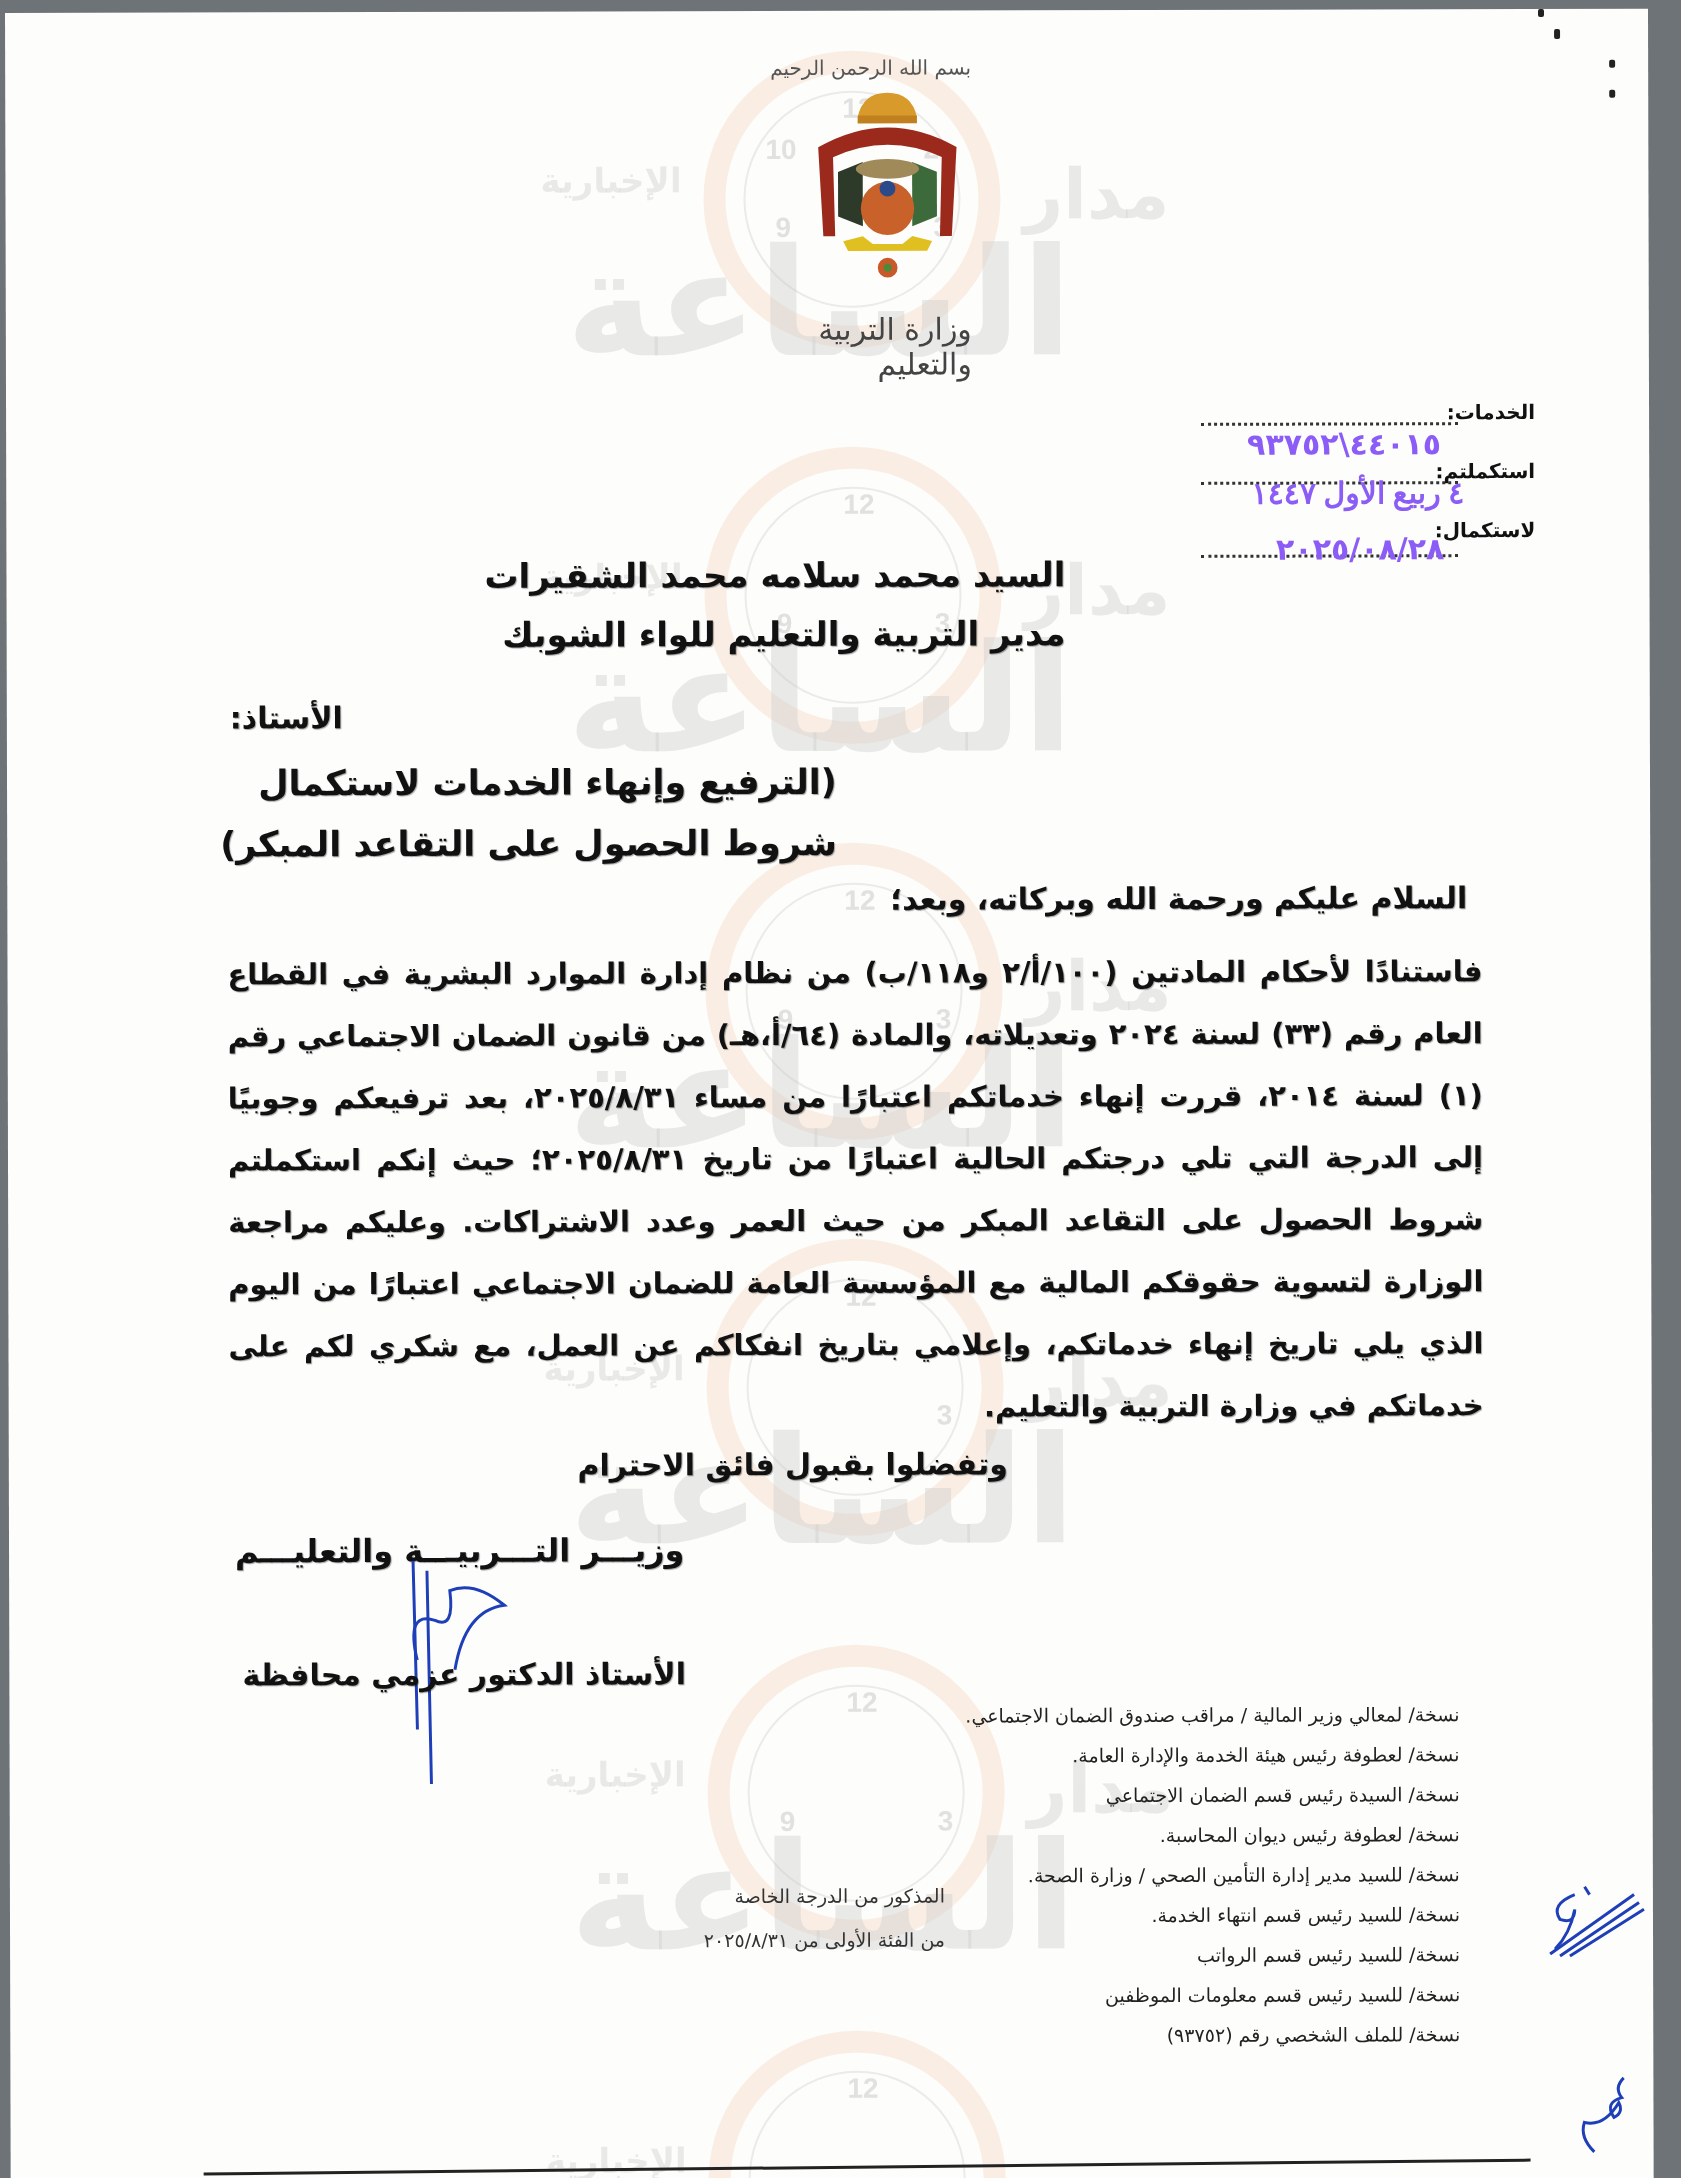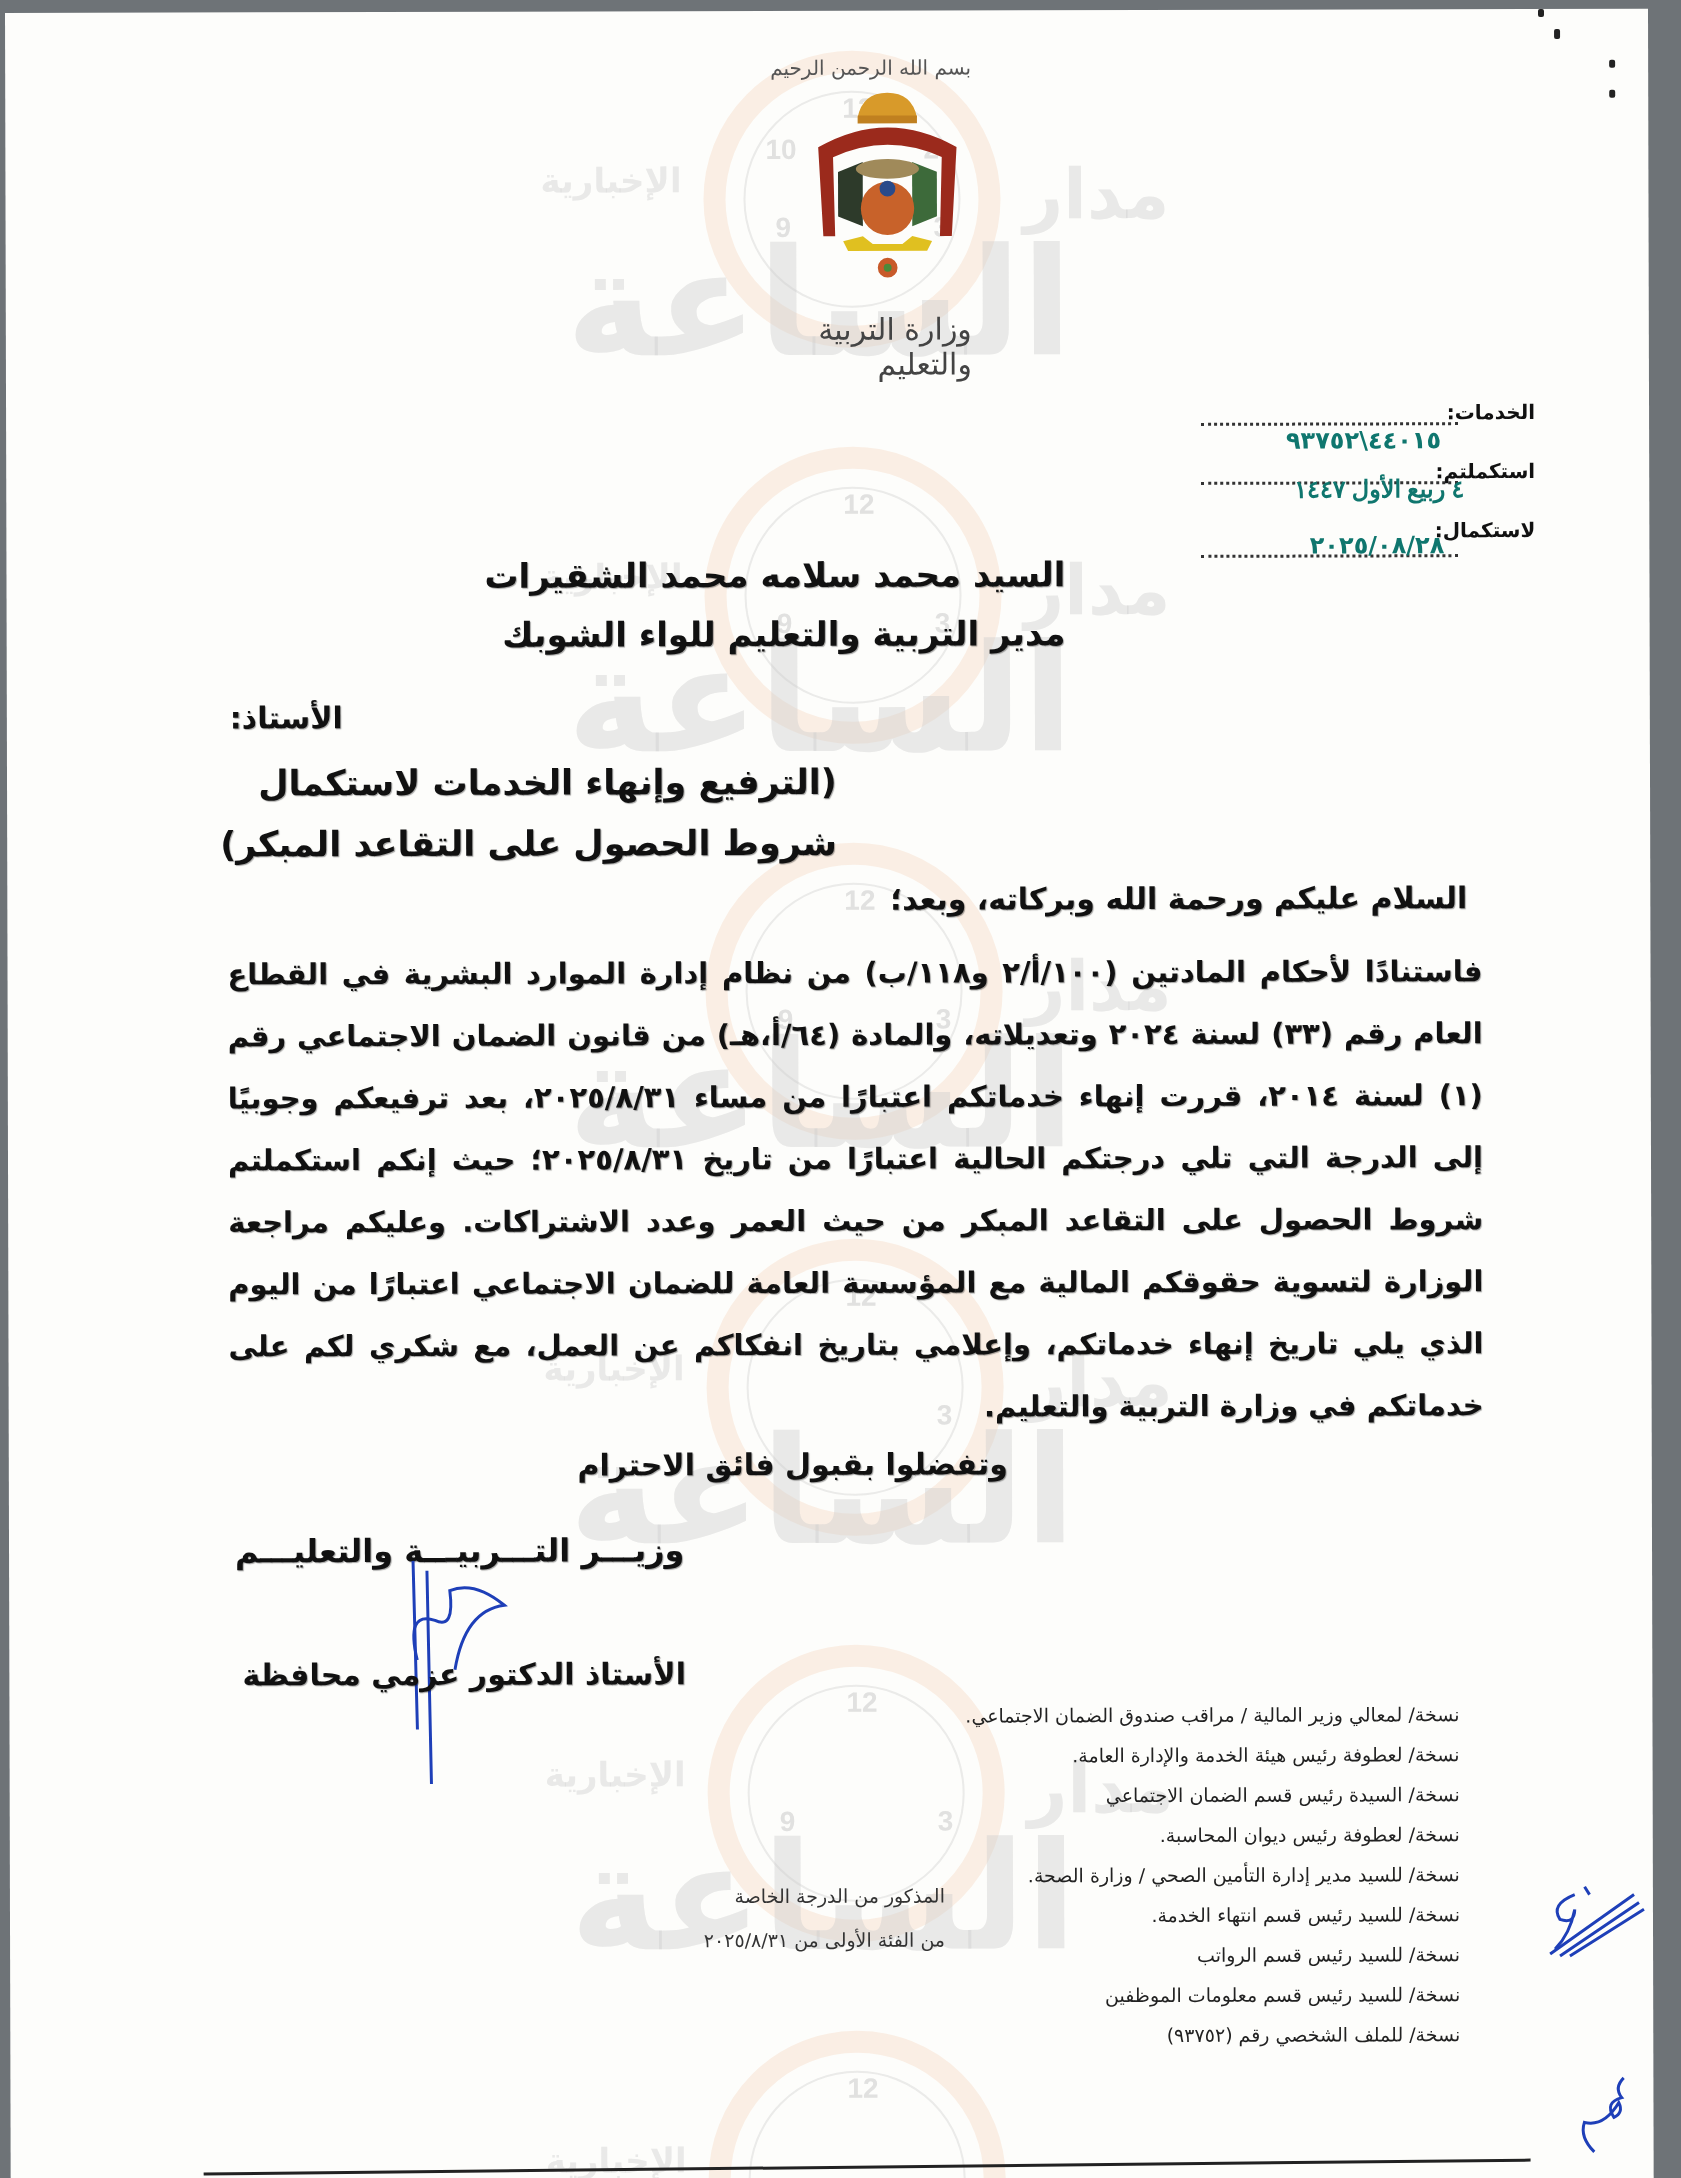--- a/index.html
+++ b/index.html
@@ -34,21 +34,21 @@
     position:absolute; font-family:"DejaVu Sans", sans-serif; font-weight:bold;
     color:rgba(205,205,205,0.42); direction:rtl; white-space:nowrap;
   }
   .header-logo { position:absolute; left:718px; top:45px; width:248px; height:307px; text-align:right; }
   .basmala { font-family:"DejaVu Serif", serif; font-size:20px; color:#555; letter-spacing:1px; }
   .ministry-calli { font-family:"DejaVu Serif", serif; font-size:30px; color:#444; direction:rtl; margin-top:22px;}
   .meta { position:absolute; right:114px; top:391px; direction:rtl; width:416px; }
   .meta-row { position:relative; height:59px; }
   .meta-label { position:absolute; right:0; font-size:20px; color:#111; font-weight:bold; }
   .meta-dots { position:absolute; right:77px; top:22px; width:257px; border-bottom:3px dotted #333; }
-  .meta-val { position:absolute; right:89px; top:14px; font-size:24px; font-weight:bold; color:#0f766e; white-space:nowrap; }
+  .meta-val { position:absolute; right:89px; top:14px; font-size:30px; font-weight:bold; color:#8b5cf6; white-space:nowrap; }
   .rtl { direction:rtl; text-align:right; }
   .bold { font-weight:bold; color:#111; text-shadow:1px 1px 1px rgba(0,0,0,0.35); }
   .addr { position:absolute; right:584px; top:535px; width:792px; }
   .addr div { font-size:34px; line-height:59px; }
   .subj-label { position:absolute; left:223px; top:688px; font-size:30px; }
   .subj { position:absolute; left:213px; top:741px; font-size:35px; line-height:61px; }
   .greet { position:absolute; right:183px; top:871px; font-size:30px; }
   .body-text {
     position:absolute; left:220px; top:931px; width:1255px;
     font-size:29px; line-height:62px; text-align:justify; text-align-last:right;

